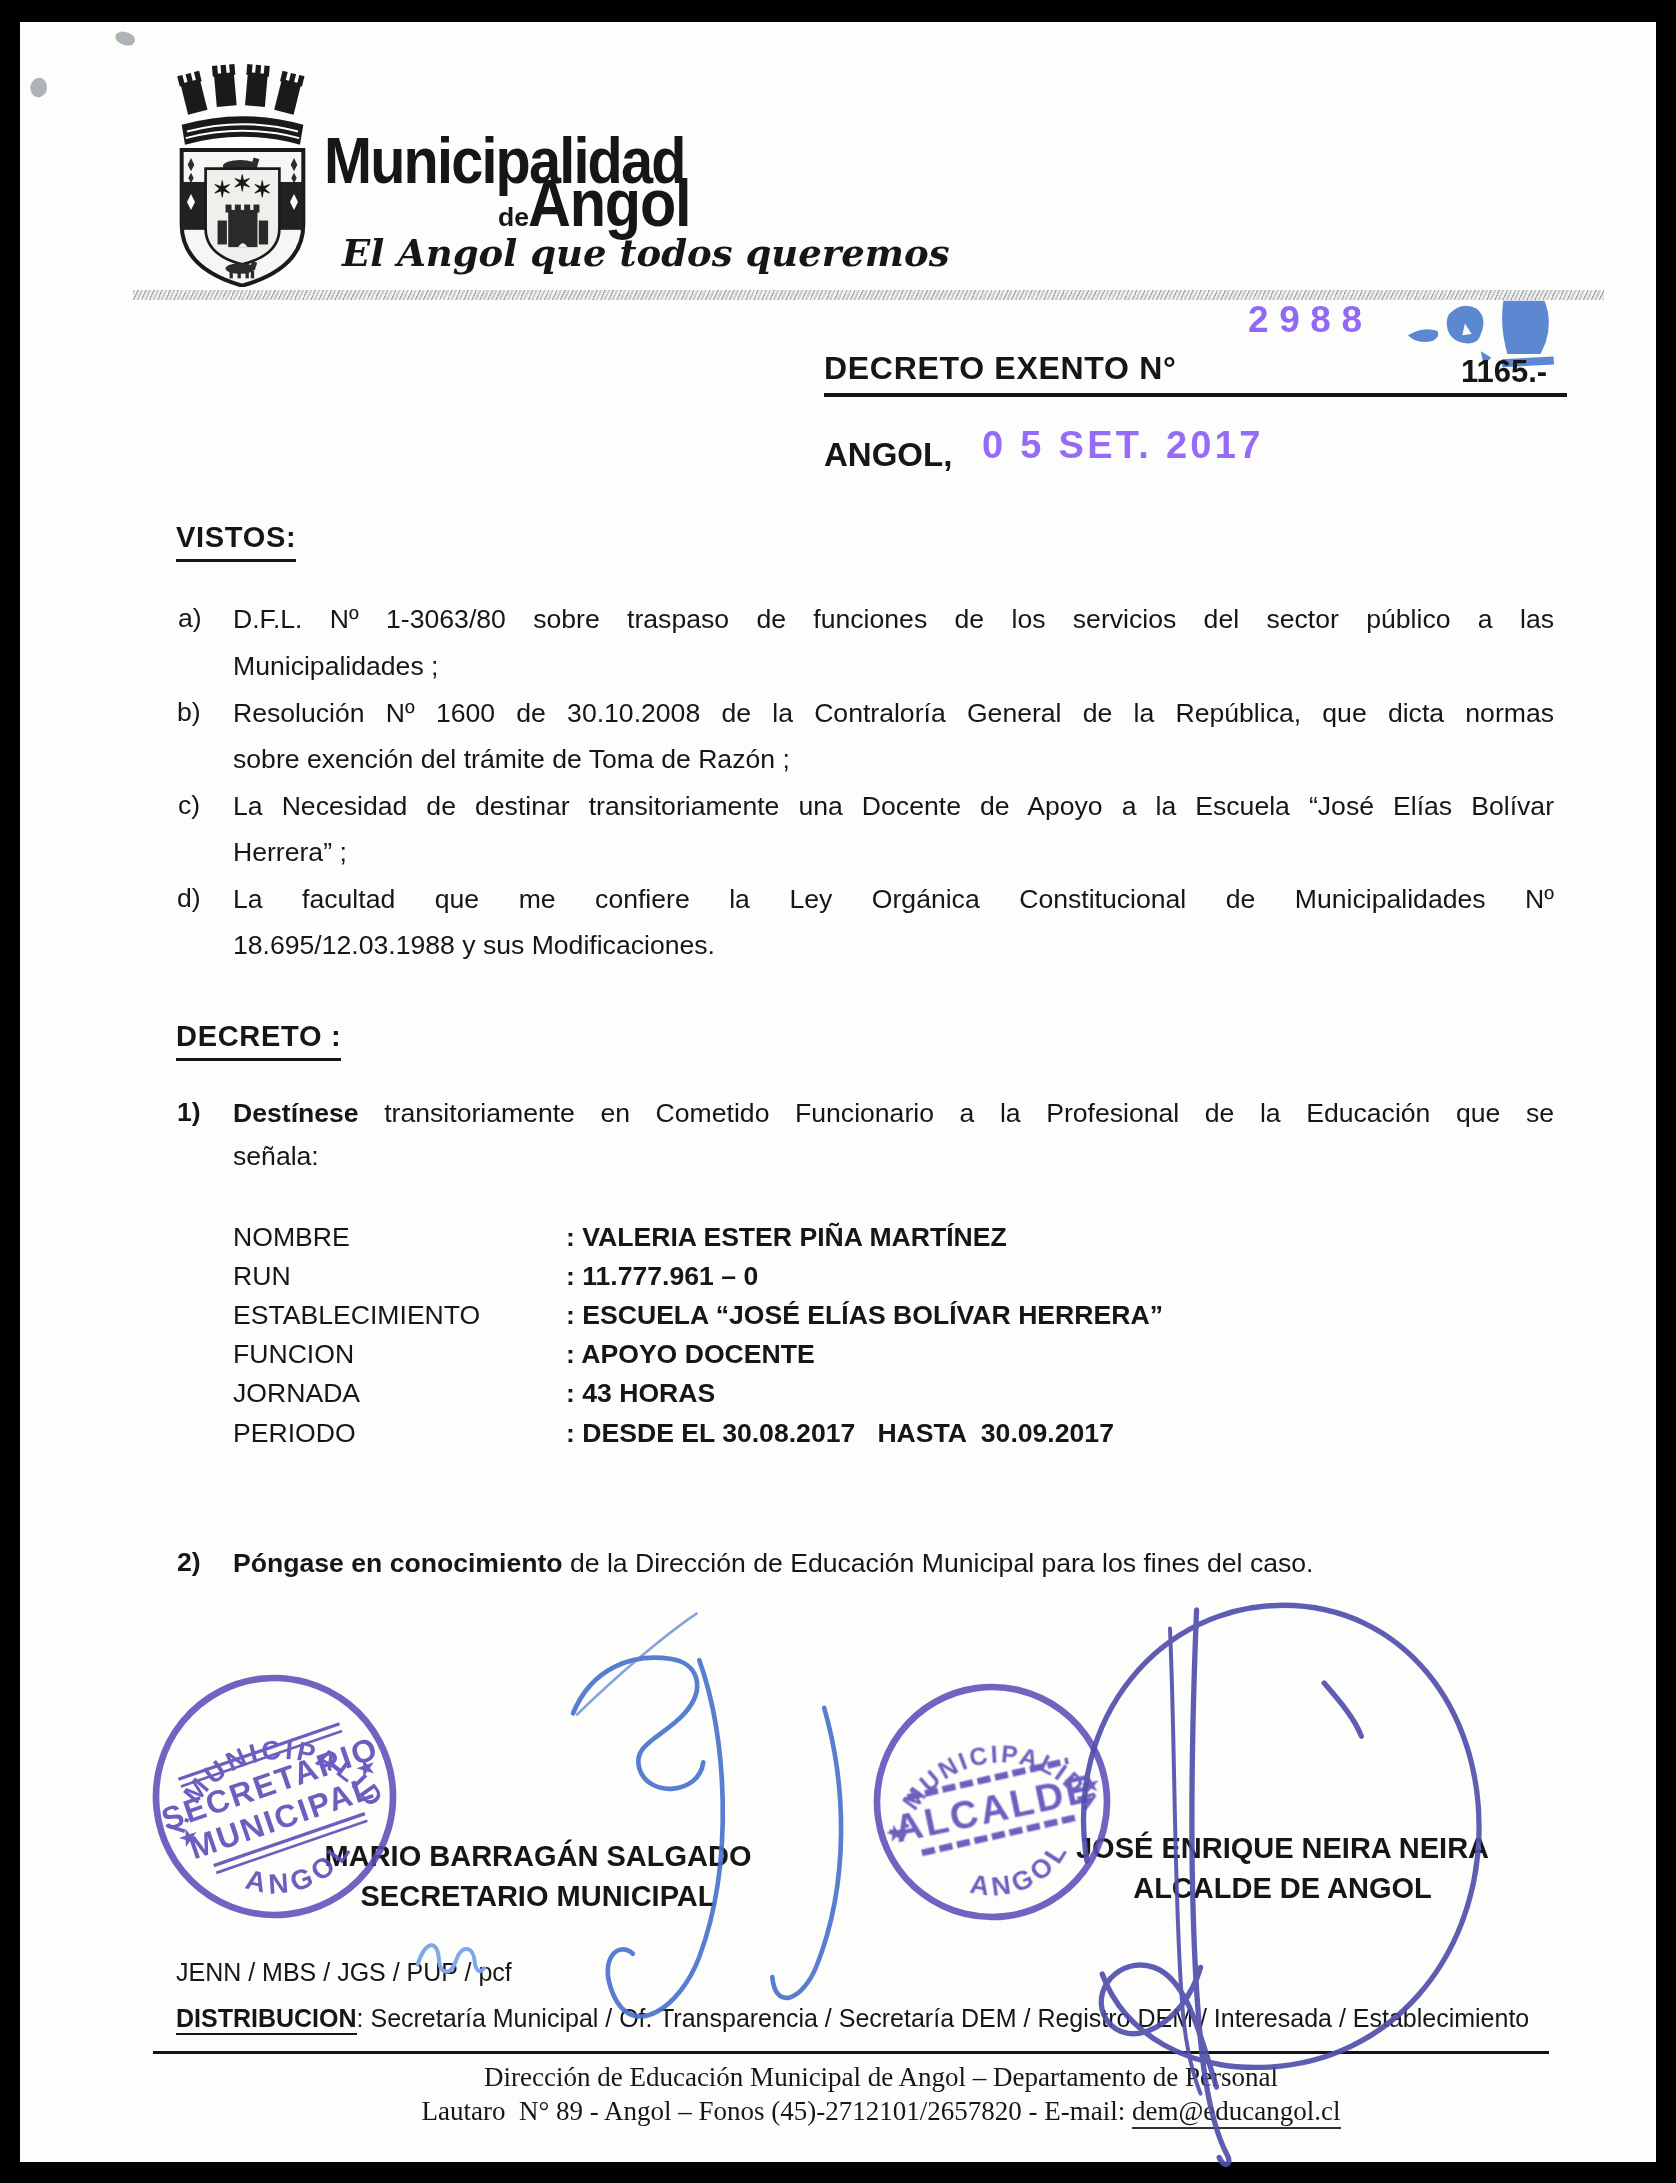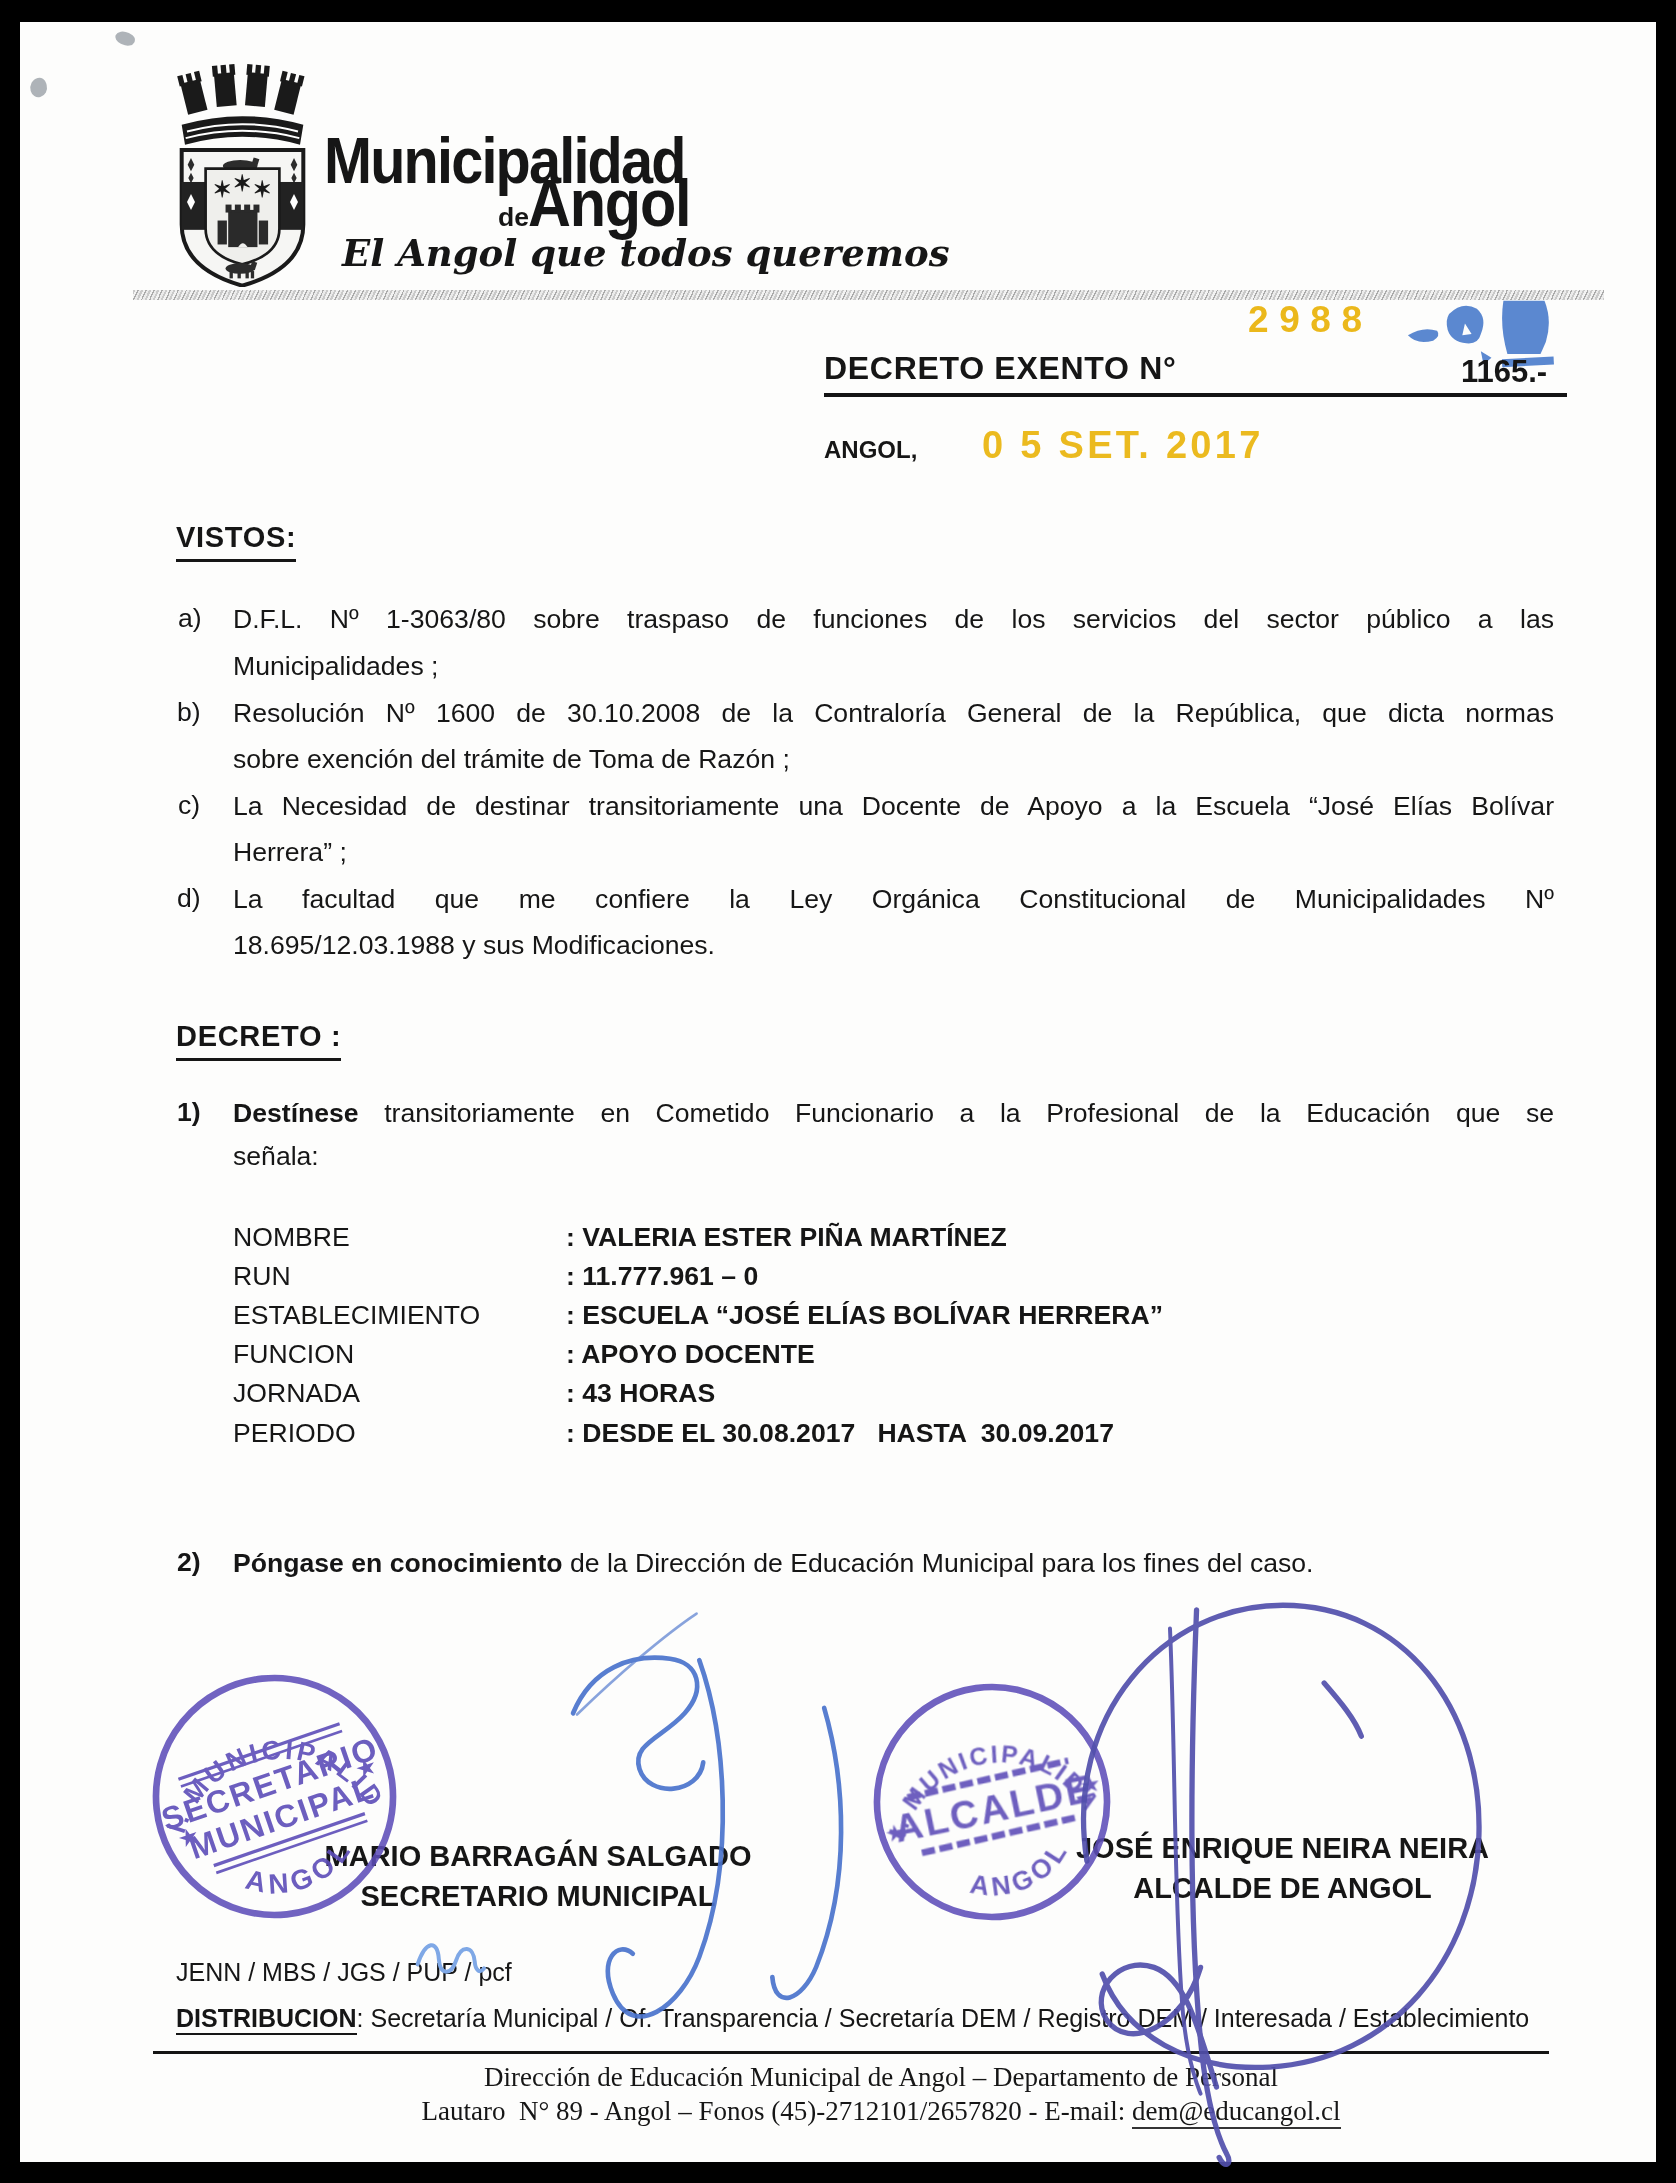--- a/index.html
+++ b/index.html
@@ -7,21 +7,21 @@
         font-family:"Liberation Sans",sans-serif;color:#161616;}
   .page{position:absolute;left:20px;top:22px;width:1636px;height:2140px;background:#fdfdfc;}
   .abs{position:absolute;}
   .b{font-weight:bold;}
   .body-line{font-size:26.6px;line-height:33px;white-space:nowrap;}
   .just{white-space:normal;text-align:justify;text-align-last:justify;}
   .heading{font-size:29px;font-weight:bold;border-bottom:3.3px solid #161616;padding-bottom:5px;display:inline-block;letter-spacing:0.7px;}
   .letter{font-size:26.6px;}
   .fld-label{font-size:26.6px;white-space:nowrap;}
   .fld-value{font-size:26.6px;font-weight:bold;white-space:pre;}
-  .stampblue{color:#eab308;}
+  .stampblue{color:#8b5cf6;}
   .name-line{font-size:29px;font-weight:bold;text-align:center;white-space:nowrap;}
   .small-line{font-size:25px;white-space:nowrap;}
   .footer-line{font-family:"Liberation Serif",serif;font-size:27px;text-align:center;white-space:pre-wrap;}
   .speck{position:absolute;background:#9aa0a6;border-radius:60% 40% 55% 45%;opacity:.8;}
   .texband{background:repeating-linear-gradient(115deg,#b9b9b9 0 2px,#efefef 2px 4px,#8f8f8f 4px 5.3px,#e5e5e5 5.3px 7.3px);}
   svg text{font-family:"Liberation Sans",sans-serif;}
 </style>
 </head>
 <body>
 
@@ -122,21 +122,21 @@
       <path d="M 162,10 h 62 q 12,30 2,62 l -8,18 h -50 q -12,-42 -6,-80 z"></path>
       <rect x="160" y="96" width="78" height="12" transform="rotate(-3 199 102)"></rect>
       <path d="M 128,86 l 16,10 -12,10 z"></path>
     </g>
   </svg>
 
   <div class="abs b" style="left:824px;top:350px;font-size:32px;letter-spacing:0.7px;">DECRETO EXENTO N°</div>
   <div class="abs b" style="left:1461px;top:354px;font-size:31px;">1165.-</div>
   <div class="abs" style="left:824px;top:393px;width:743px;height:4px;background:#141414;"></div>
 
-  <div class="abs b" style="left:824px;top:436px;font-size:24px;">ANGOL,</div>
+  <div class="abs b" style="left:824px;top:436px;font-size:33px;">ANGOL,</div>
   <div class="abs b stampblue" style="left:982px;top:424px;font-size:38px;letter-spacing:3.3px;opacity:.9;white-space:pre;">0 5 SET. 2017</div>
 
   <div class="abs heading" style="left:176px;top:521px;">VISTOS:</div>
 
   <div class="abs letter" style="left:178px;top:603px;">a)</div>
   <div class="abs body-line just" style="left:233px;top:603px;width:1321px;">D.F.L. Nº 1-3063/80 sobre traspaso de funciones de los servicios del sector público a las</div>
   <div class="abs body-line" style="left:233px;top:650px;">Municipalidades ;</div>
 
   <div class="abs letter" style="left:177px;top:697px;">b)</div>
   <div class="abs body-line just" style="left:233px;top:697px;width:1321px;">Resolución Nº 1600 de 30.10.2008 de la Contraloría General de la República, que dicta normas</div>

